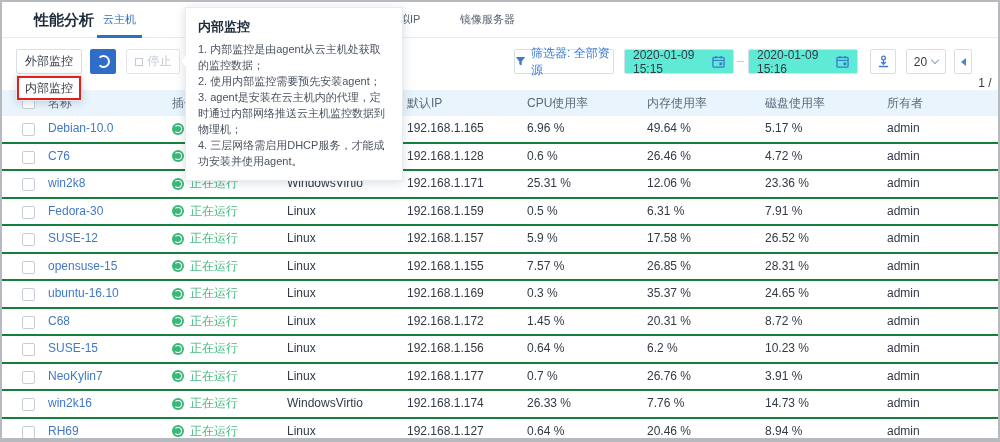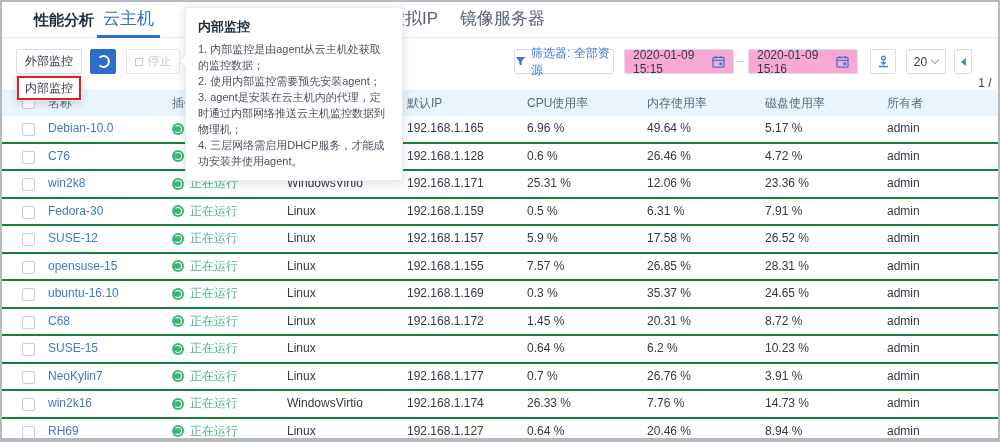--- a/index.html
+++ b/index.html
@@ -5,21 +5,21 @@
   * { margin:0; padding:0; box-sizing:border-box; }
   html,body { background:#fff; }
   body { font-family:"Liberation Sans","DejaVu Sans",sans-serif; }
   .page {
     position:relative; width:1000px; height:442px; background:#fff;
     border:2px solid #b6babf; border-bottom-width:4px; overflow:hidden;
   }
   
   .tabbar { position:absolute; left:0; top:0; width:100%; height:36px; border-bottom:1px solid #e7ebf0; background:#fff; }
   .page-title { position:absolute; left:32px; top:9px; font-size:15px; font-weight:bold; color:#1c2b3a; }
-  .tab { position:absolute; top:0; height:36px; line-height:34px; font-size:17px; color:#54616f; cursor:pointer; }
+  .tab { position:absolute; top:0; height:36px; line-height:34px; font-size:11px; color:#54616f; cursor:pointer; }
   .tab.active { color:#2e6ec9; }
   .tab.active::after { content:""; position:absolute; left:-6px; right:-6px; bottom:0; height:3px; background:#2e6ec9; }
   .tab-vm { left:101px; }
   .tab-vip { left:386px; }
   .tab-img { left:458px; }
   
   .btn { position:absolute; top:47px; height:25px; background:#fff; border:1px solid #d9dfe6; border-radius:2px;
          font-size:12px; color:#333a45; display:flex; align-items:center; justify-content:center; cursor:pointer; }
   .monitor-select { left:14px; width:66px; }
   .refresh-btn { left:88px; width:26px; background:#2e6ec9; border-color:#2e6ec9; }
@@ -28,21 +28,21 @@
   .stop-square { display:inline-block; width:8px; height:8px; border:1px solid #c3cad3; margin-right:5px; }
   .help-circle { position:absolute; left:186px; top:51px; width:17px; height:17px; border:1px solid #74a1dd; border-radius:50%;
                  color:#4d85cc; font-size:11px; line-height:15px; text-align:center; background:#fff; cursor:pointer; }
   
   .monitor-menu { position:absolute; left:14px; top:73px; width:66px; background:#fff; border:1px solid #e7ebf0;
                   box-shadow:0 2px 8px rgba(30,50,80,.18); z-index:30; }
   .monitor-item { height:24px; line-height:20px; font-size:12px; color:#333a45; text-align:center; border:2px solid #e01f1f; cursor:pointer; }
   
   .filter-btn { left:512px; width:100px; color:#3b7ad1; }
   .funnel { margin-right:5px; display:inline-flex; }
-  .datebox { position:absolute; top:47px; height:25px; border:1px solid #d9dfe6; border-radius:2px; background:#f9a8d4;
+  .datebox { position:absolute; top:47px; height:25px; border:1px solid #d9dfe6; border-radius:2px; background:#5eead4;
              font-size:12px; color:#333a45; display:flex; align-items:center; padding:0 8px; justify-content:space-between; cursor:pointer; }
   .date-start { left:622px; width:110px; }
   .date-end { left:746px; width:110px; }
   .date-dash { position:absolute; left:735px; top:59px; width:7px; height:1px; background:#c6ccd4; }
   .export-btn { left:868px; width:26px; }
   .pagesize-btn { left:904px; width:40px; color:#333a45; }
   .chev { width:6px; height:6px; border-right:1.5px solid #8fa4bc; border-bottom:1.5px solid #8fa4bc;
           transform:rotate(45deg); margin-left:5px; margin-top:-3px; }
   .pager-prev { left:952px; width:18px; }
   .pager-next { left:996px; width:18px; } 
@@ -292,20 +292,21 @@
     </div>
 
     <div class="row" style="top: 334px;">
       <span class="cb"></span>
       <span class="cell c-name name-link">SUSE-15</span>
       <span class="cell c-status status-cell">
           <i class="status-icon"></i>
           <span>正在运行</span>
         </span>
       <span class="cell c-platform">Linux</span>
+      <span class="cell c-ip">192.168.1.156</span>
       <span class="cell c-cpu">0.64 %</span>
       <span class="cell c-mem">6.2 %</span>
       <span class="cell c-disk">10.23 %</span>
       <span class="cell c-owner">admin</span>
     </div>
 
     <div class="row" style="top: 361.5px;">
       <span class="cb"></span>
       <span class="cell c-name name-link">NeoKylin7</span>
       <span class="cell c-status status-cell">

